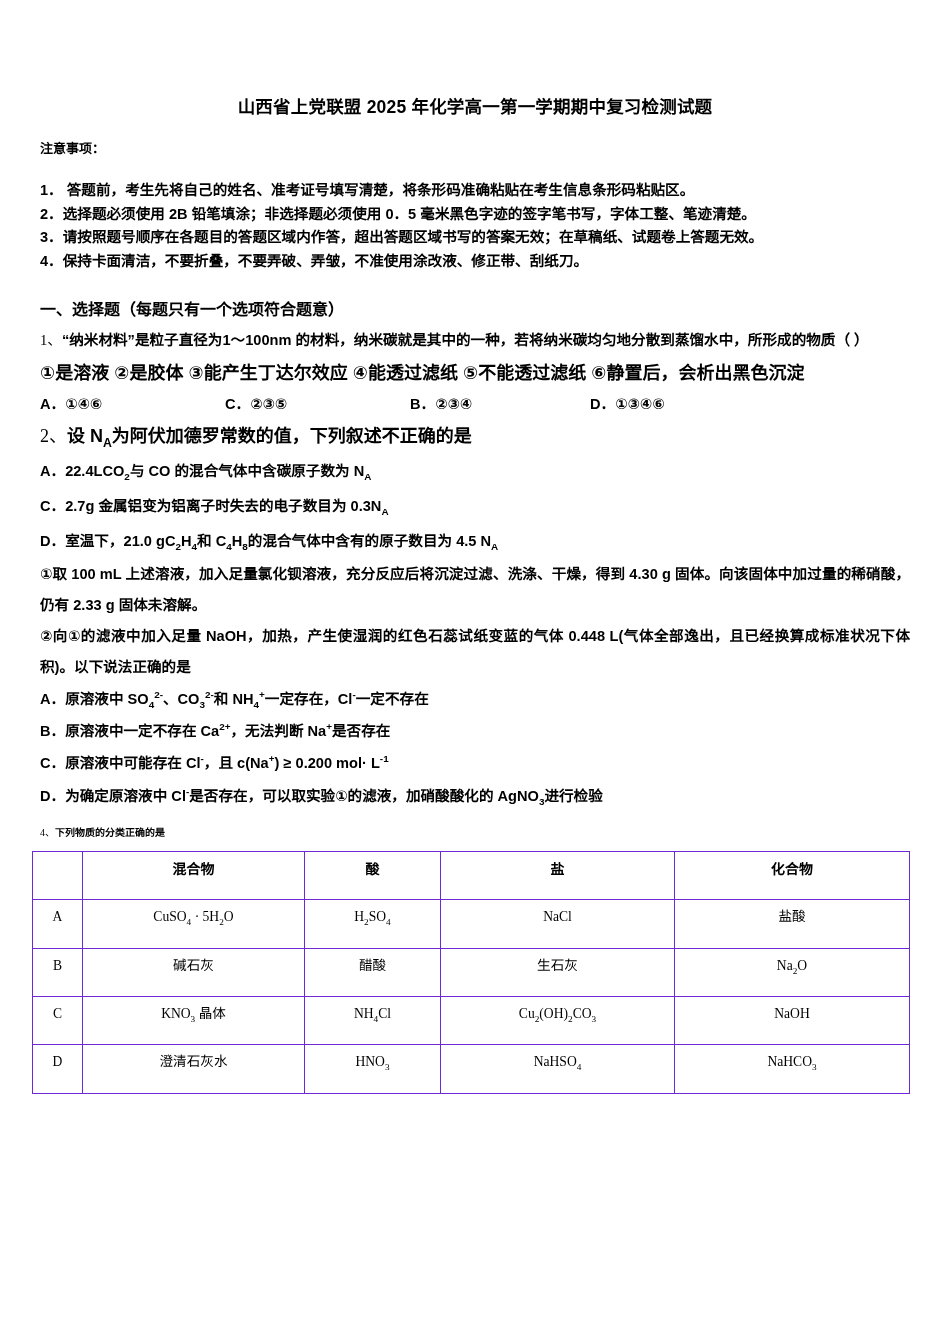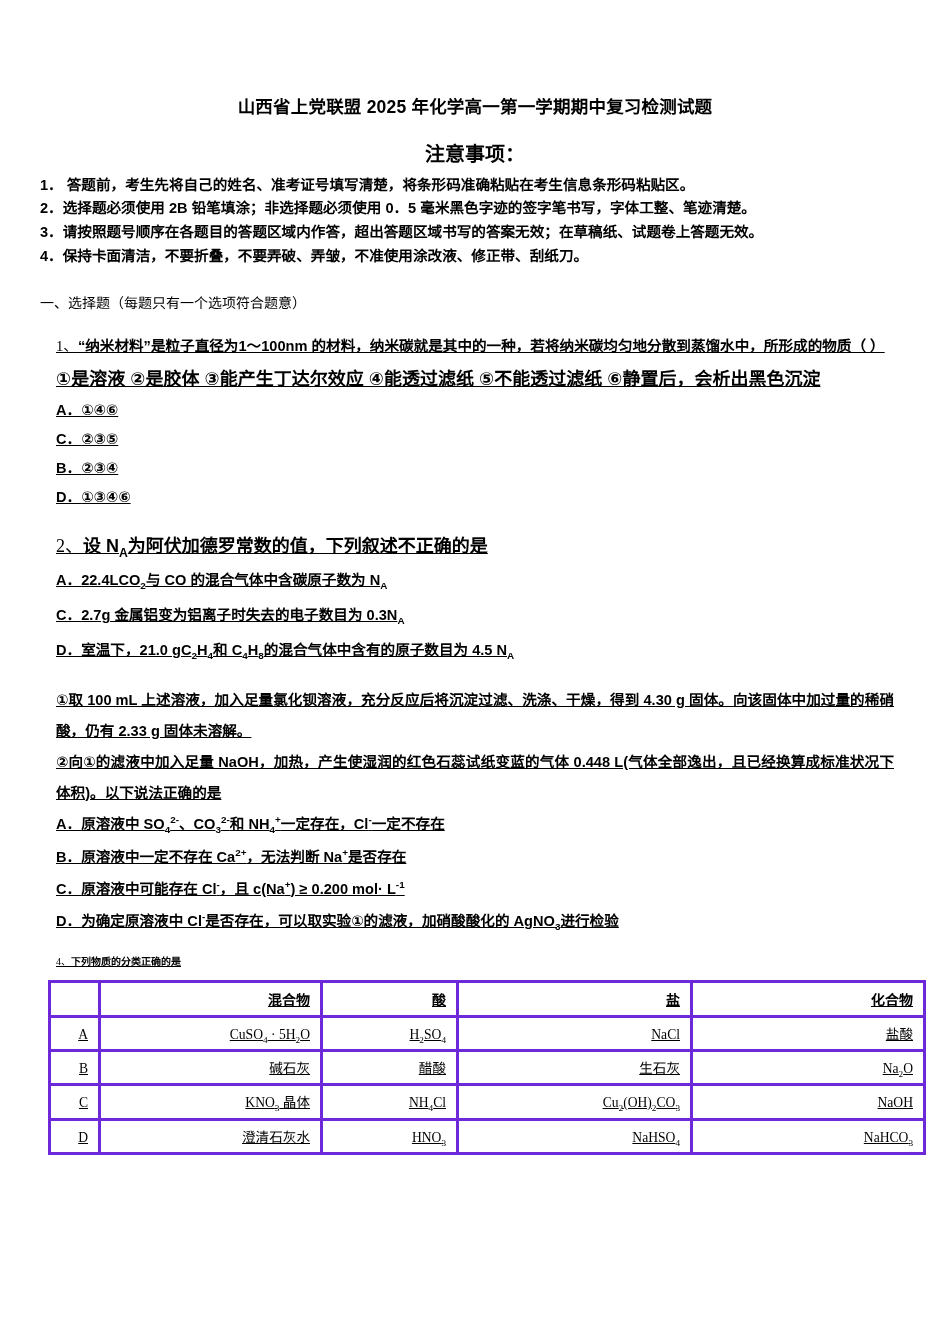--- a/index.html
+++ b/index.html
@@ -26,47 +26,46 @@
   .doc-title {
     text-align: center;
     font-size: 17.5px;
     font-weight: bold;
     font-family: "Liberation Sans", "DejaVu Sans", sans-serif;
     letter-spacing: 0.2px;
     margin: 0 0 20px 0;
     line-height: 1.3;
   }
   .notice-head {
-    font-size: 20px;
-    font-weight: bold;
-    font-family: "Liberation Sans", "DejaVu Sans", sans-serif;
-    margin: 0 0 4px 0;
+    font-size: 13px;
+    font-weight: bold;
+    font-family: "Liberation Sans", "DejaVu Sans", sans-serif;
+    margin: 0 0 20px 0;
     line-height: 1.55;
-    text-align: center;
   }
   .notice-list {
     list-style: none;
     margin: 0;
     padding: 0;
   }
   .notice-list li {
     font-size: 14.6px;
     font-weight: bold;
     font-family: "Liberation Sans", "DejaVu Sans", sans-serif;
     line-height: 1.62;
     white-space: nowrap;
   }
   .section-head {
-    font-size: 14px;
-    font-weight: normal;
+    font-size: 16px;
+    font-weight: bold;
     font-family: "Liberation Sans", "DejaVu Sans", sans-serif;
     margin: 24px 0 2px 0;
     line-height: 1.6;
   }
-  .q-block { margin: 16px; text-decoration: underline; }
+  .q-block { margin: 0; }
   .q-num {
     font-family: "Liberation Serif", "DejaVu Serif", serif;
     font-weight: normal;
   }
   .q-stem-wrap {
     font-size: 14.6px;
     font-weight: bold;
     font-family: "Liberation Sans", "DejaVu Sans", sans-serif;
     line-height: 2.12;
     margin: 0;
@@ -87,21 +86,20 @@
     line-height: 1.9;
     margin: 0;
   }
   .opt-row {
     display: flex;
     font-size: 14.6px;
     font-weight: bold;
     font-family: "Liberation Sans", "DejaVu Sans", sans-serif;
     line-height: 2.0;
     margin: 0;
-    flex-direction: column;
   }
   .opt-row .opt-cell { white-space: nowrap; }
   .opt-row .c1 { width: 185px; }
   .opt-row .c2 { width: 180px; }
   .opt-row .c3 { width: 185px; }
   .opt-row .c4 { width: auto; }
   .opt-line {
     font-size: 14.6px;
     font-weight: bold;
     font-family: "Liberation Sans", "DejaVu Sans", sans-serif;
@@ -122,26 +120,26 @@
     line-height: 1.7;
     margin: 12px 0 10px 0;
   }
   table.class-table {
     border-collapse: collapse;
     width: 878px;
     margin: 0 0 0 -8px;
     table-layout: fixed;
   }
   table.class-table td, table.class-table th {
-    border: 3px solid #6d28d9;
-    padding: 9px 10px 6px 10px;
+    border: 1px solid #6d28d9;
+    padding: 9px 10px 22px 10px;
     font-size: 13.6px;
     font-family: "Liberation Serif", "DejaVu Serif", serif;
     vertical-align: top;
-    text-align: right;
+    text-align: center;
     font-weight: normal;
     line-height: 1.2;
   }
   table.class-table .hdr-cell {
     font-family: "Liberation Sans", "DejaVu Sans", sans-serif;
     font-weight: bold;
     font-size: 14px;
   }
   table.class-table col.c-lbl { width: 50px; }
   table.class-table col.c-mix { width: 222px; }

